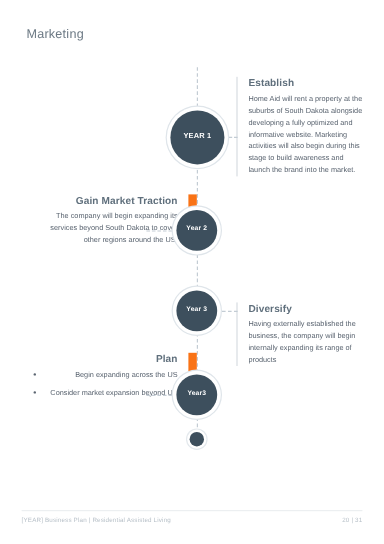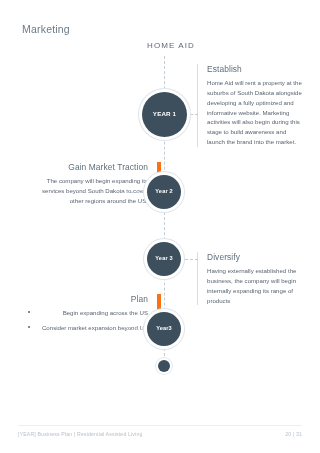--- a/index.html
+++ b/index.html
@@ -122,27 +122,27 @@
   .milestone-block {
     position: absolute;
   }
   .block-right {
     padding-left: 9px;
     border-left: 1px solid #d7dde2;
     text-align: left;
   }
   .block-left {
     padding-right: 9px;
-    border-right: 4px solid #f97316;
+    border-right: 7px solid #f97316;
     text-align: right;
   }
   .block-heading {
     font-size: 8.4px;
     color: #5f6f7c;
-    font-weight: 400;
+    font-weight: 700;
     margin: 0 0 4px 0;
     letter-spacing: 0.1px;
   }
   .block-body {
     font-size: 6.1px;
     line-height: 1.62;
     color: #5a6470;
     margin: 0;
     font-weight: 400;
   }
@@ -213,21 +213,20 @@
     letter-spacing: 0.15px;
   }
 </style>
 </head>
 <body>
 
 <div id="slide">
 
   <div id="page-title">Marketing</div>
 
-  <div id="brand-label">HOME AID</div>
 
   <div id="timeline-axis"></div>
 
   <div class="connector" id="connector-1"></div>
   <div class="connector" id="connector-2"></div>
   <div class="connector" id="connector-3"></div>
   <div class="connector" id="connector-4"></div>
 
   <div class="milestone-node" id="node-year1">
     <span class="node-label">YEAR 1</span>

